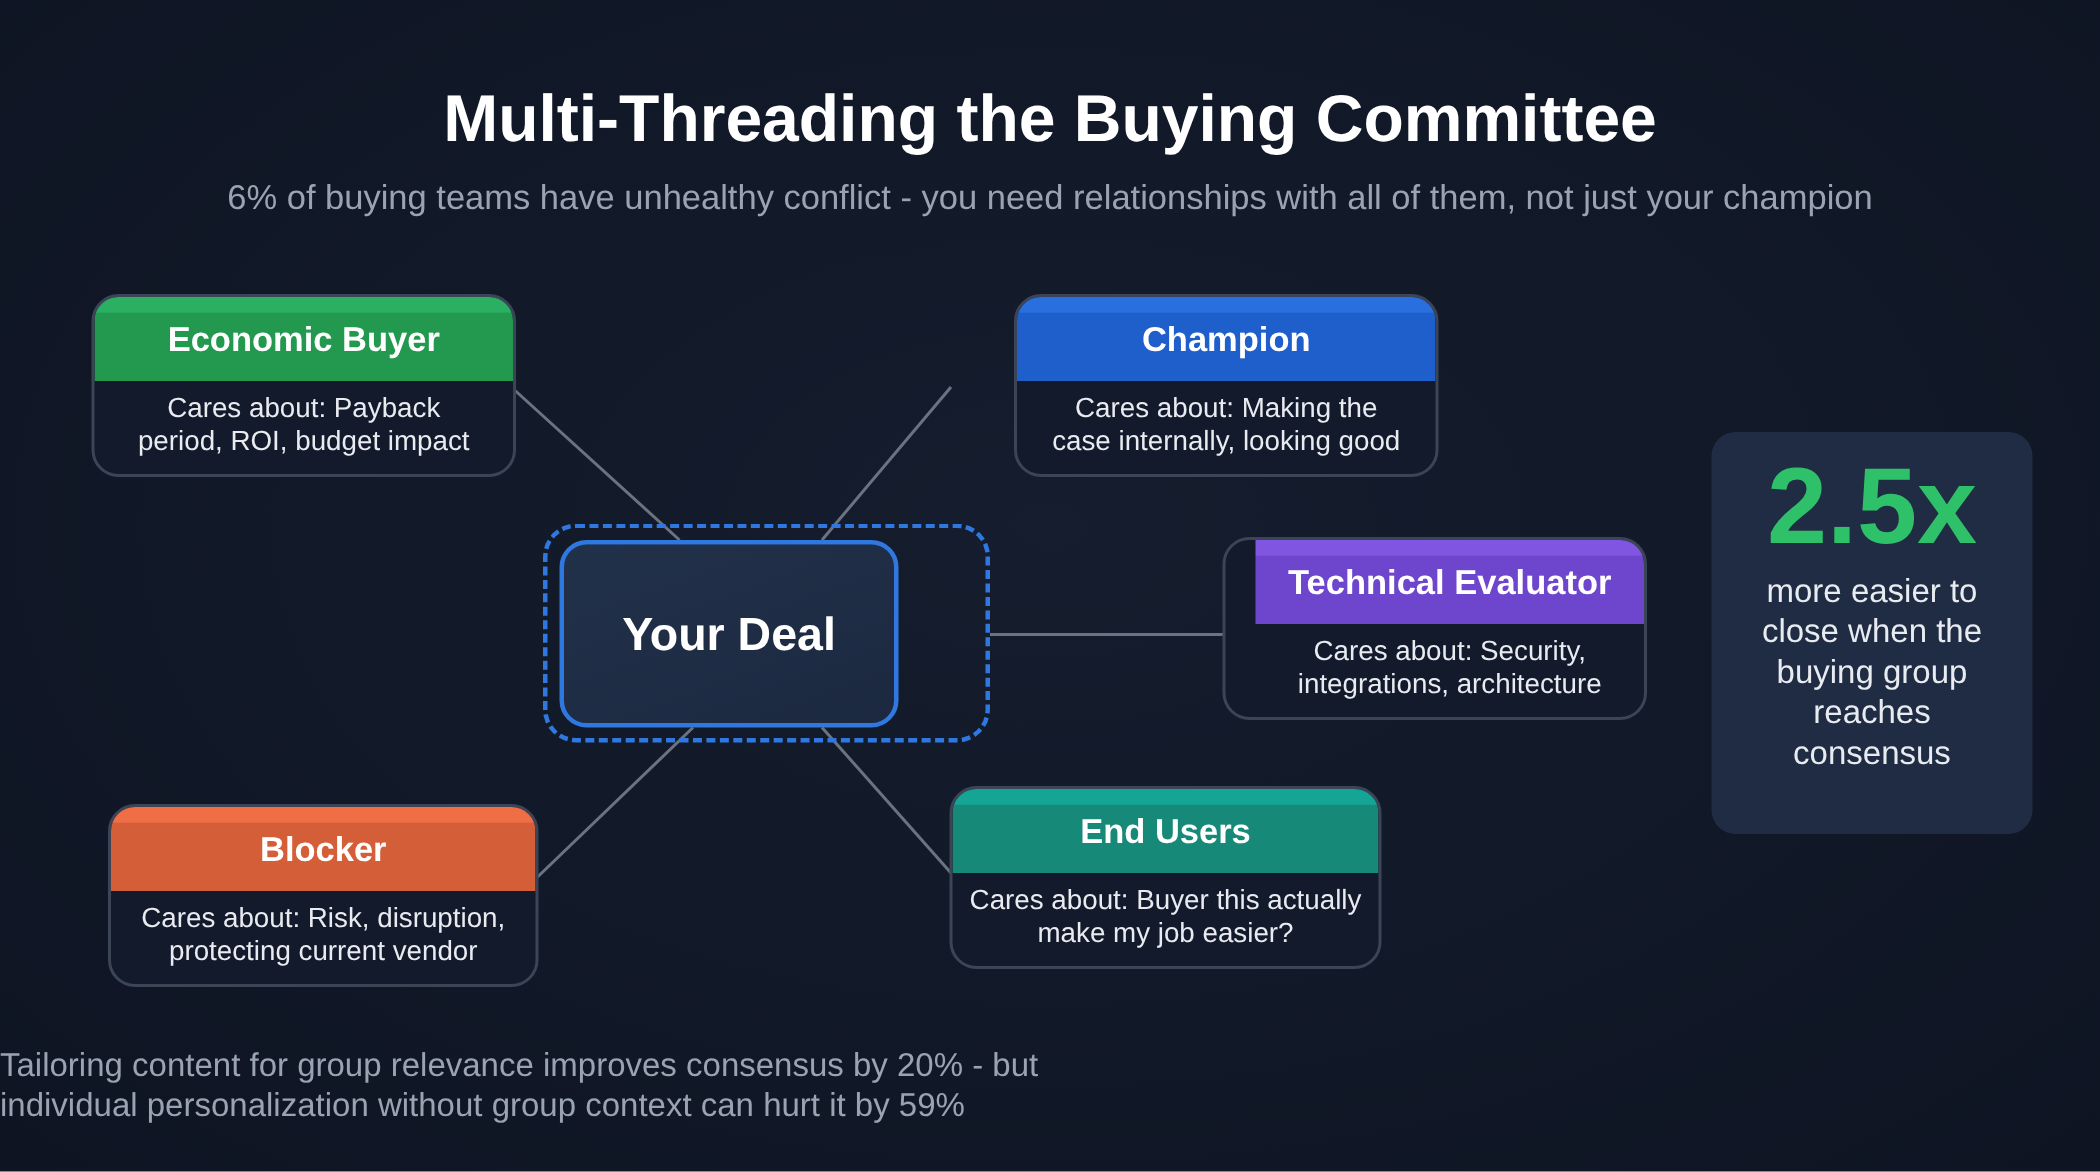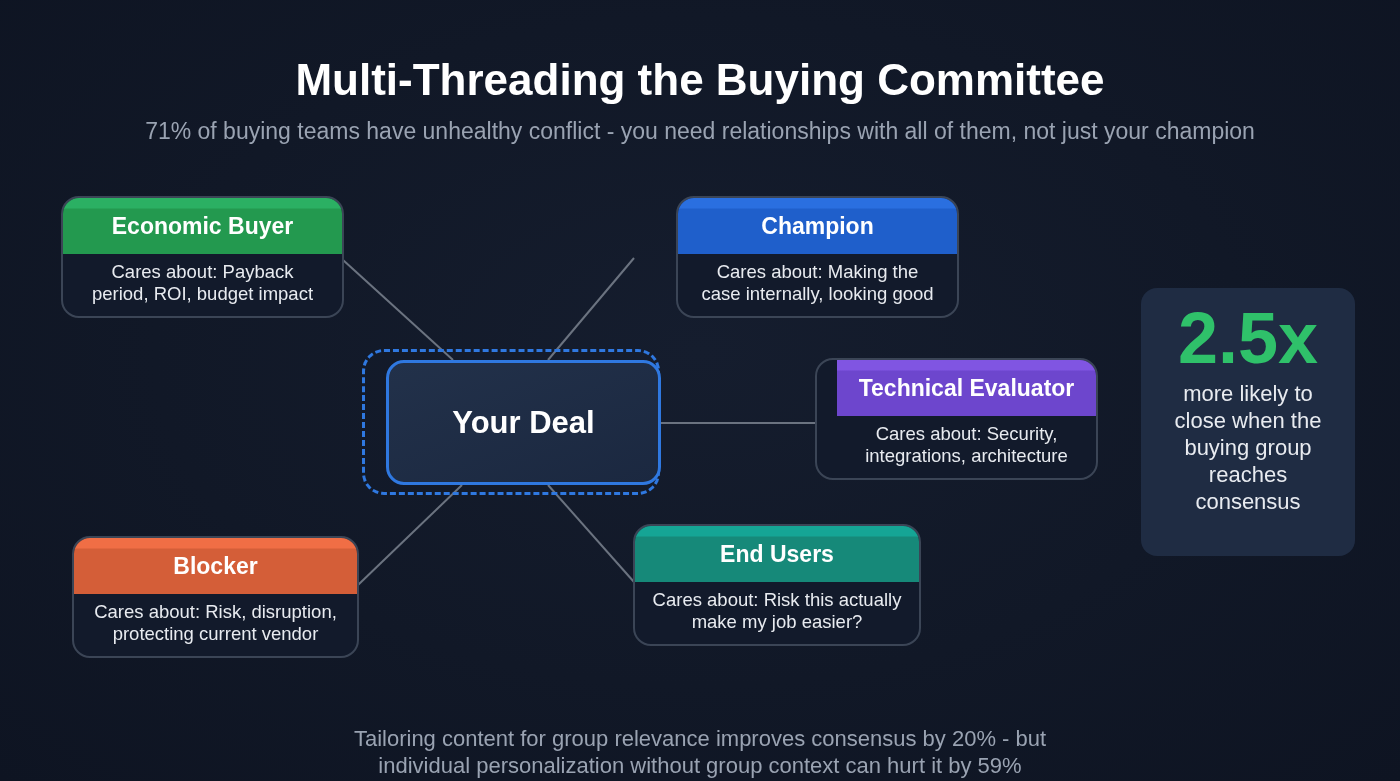--- a/index.html
+++ b/index.html
@@ -74,32 +74,31 @@
       position: absolute;
       left: 362px; top: 349px;
       width: 298px; height: 146px;
       border: 3px dashed #2f78e0;
       border-radius: 22px;
       box-sizing: border-box;
     }
     .deal-inner {
       position: absolute;
       left: 373px; top: 360px;
-      width: 275px; height: 125px;
+      width: 226px; height: 125px;
       border: 3px solid #2f78e0;
       border-radius: 18px;
       background: linear-gradient(160deg, #22314a 0%, #1b2840 100%);
       box-sizing: border-box;
       display: flex;
       align-items: center;
       justify-content: center;
       font-size: 31px;
       font-weight: 700;
       color: #ffffff;
-      margin-left: 13px;
     }
 
     .stat-box {
       position: absolute;
       left: 1141px; top: 288px;
       width: 214px; height: 268px;
       background: #1f2c43;
       border-radius: 16px;
       text-align: center;
       box-sizing: border-box;
@@ -114,32 +113,31 @@
     .stat-desc {
       font-size: 22px;
       line-height: 27px;
       color: #e8ebf0;
       margin-top: 2px;
       padding: 0 20px;
     }
     .footer {
       position: absolute;
       left: 0; right: 0;
-      top: 725px;
-      text-align: center;
+      top: 696px;
       font-size: 22px;
       line-height: 27px;
       color: #9aa3b2;
     }
   </style>
 </head>
 <body>
 
 <div class="title">Multi-Threading the Buying Committee</div>
-<div class="subtitle">71% of buying teams have unhealthy conflict - you need relationships with all of them, not just your champion</div>
+<div class="subtitle">6% of buying teams have unhealthy conflict - you need relationships with all of them, not just your champion</div>
 
 <svg class="connectors" viewBox="0 0 1400 781">
   <g stroke="#6b7380" stroke-width="2" fill="none">
     <line x1="343" y1="260" x2="453" y2="360"></line>
     <line x1="634" y1="258" x2="548" y2="360"></line>
     <line x1="660" y1="423" x2="816" y2="423"></line>
     <line x1="462" y1="485" x2="358" y2="585"></line>
     <line x1="548" y1="485" x2="634" y2="582"></line>
   </g>
 </svg>
@@ -172,31 +170,31 @@
   <div class="card-header hdr-orange">Blocker</div>
   <div class="card-body">
     <div>Cares about: Risk, disruption,</div>
     <div>protecting current vendor</div>
   </div>
 </div>
 
 <div class="card" style="left:633px; top:524px; width:288px; height:122px;">
   <div class="card-header hdr-teal">End Users</div>
   <div class="card-body">
-    <div>Cares about: Risk this actually</div>
+    <div>Cares about: Buyer this actually</div>
     <div>make my job easier?</div>
   </div>
 </div>
 
 <div class="deal-outer"></div>
 <div class="deal-inner">
   <span>Your Deal</span>
 </div>
 
 <div class="stat-box">
   <div class="stat-value">2.5x</div>
-  <div class="stat-desc">more likely to close when the buying group reaches consensus</div>
+  <div class="stat-desc">more easier to close when the buying group reaches consensus</div>
 </div>
 
 <div class="footer">
   <div>Tailoring content for group relevance improves consensus by 20% - but</div>
   <div>individual personalization without group context can hurt it by 59%</div>
 </div>
 
 </body></html>

